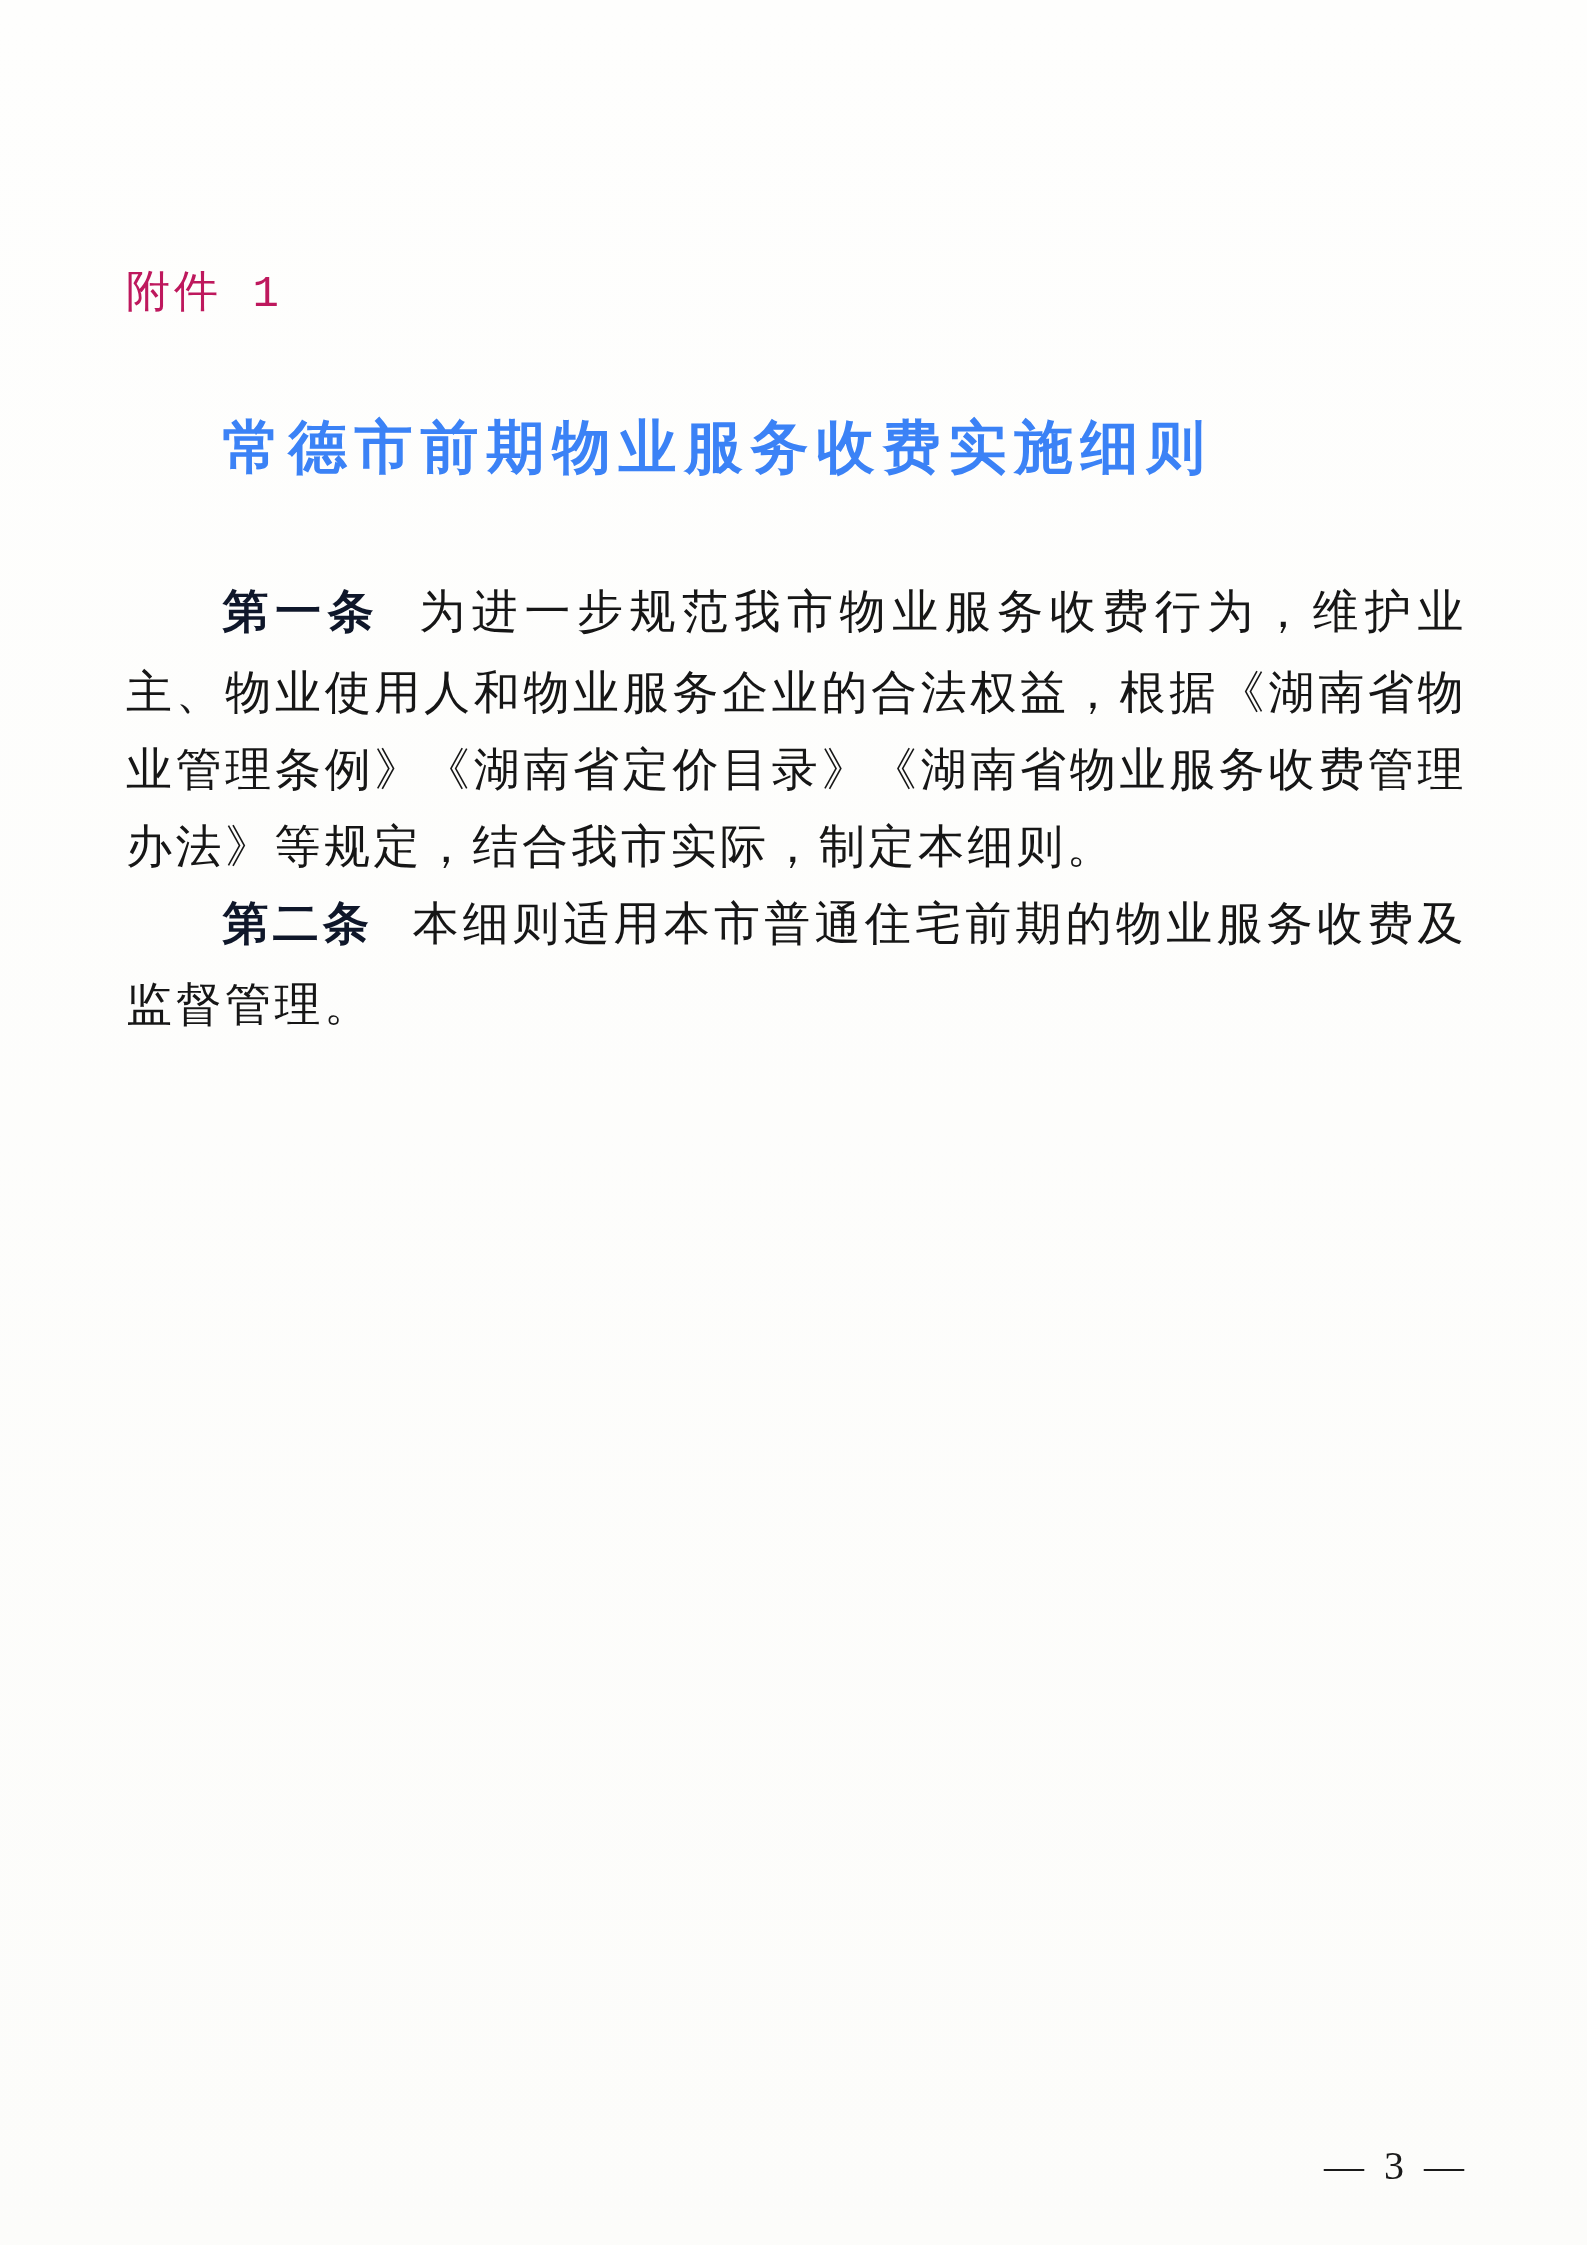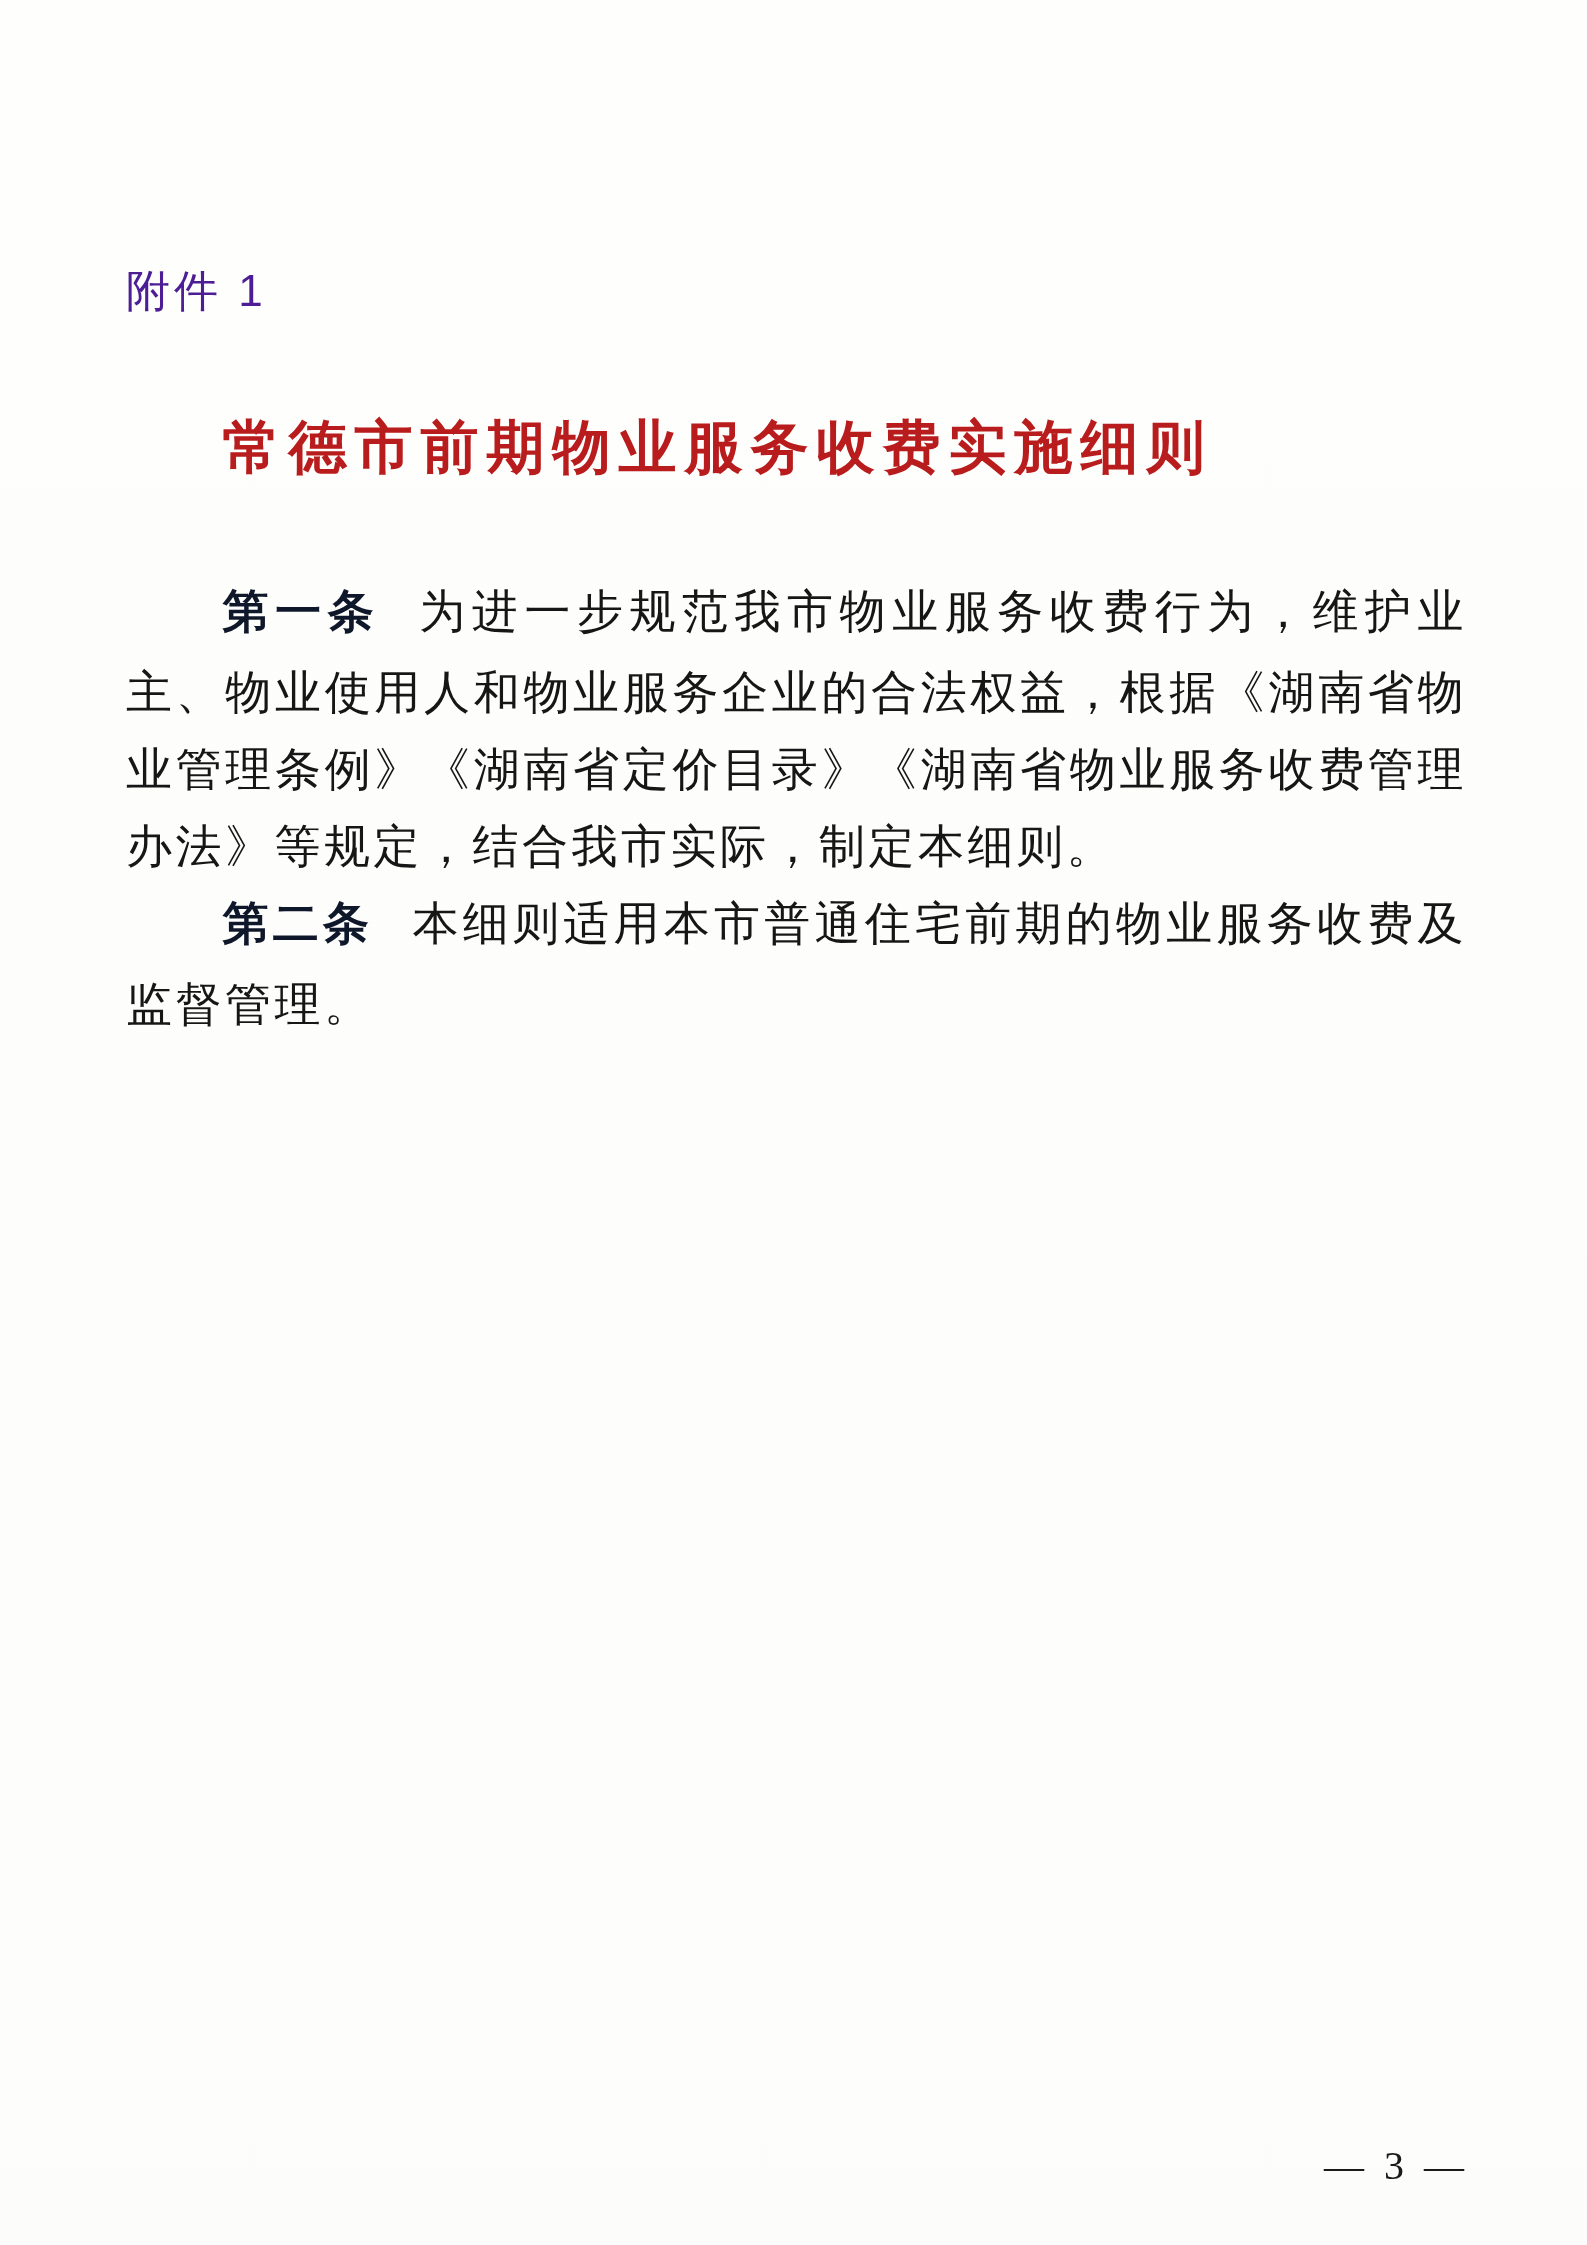--- a/index.html
+++ b/index.html
@@ -13,33 +13,33 @@
     position: relative;
     overflow: hidden;
   }
   .doc-page {
     position: relative;
     width: 100%;
     height: 100%;
     padding: 262px 120px 0 126px;
   }
   .attachment-label {
-    font-family: Liberation Sans, sans-serif;
+    font-family: Liberation Mono, monospace;
     font-size: 44px;
     font-weight: 500;
     letter-spacing: 4px;
-    color: #4c1d95;
+    color: #be185d;
   }
   .doc-title {
     margin: 88px 158px 0 0;
     text-align: center;
     font-size: 58px;
     font-weight: bold;
     letter-spacing: 8px;
-    color: #b91c1c;
+    color: #3b82f6;
     font-family: "Liberation Serif", serif;
   }
   .doc-body {
     margin-top: 86px;
     font-size: 46px;
     line-height: 77px;
     letter-spacing: 3.5px;
     text-align: justify;
     color: #161616;
   }

